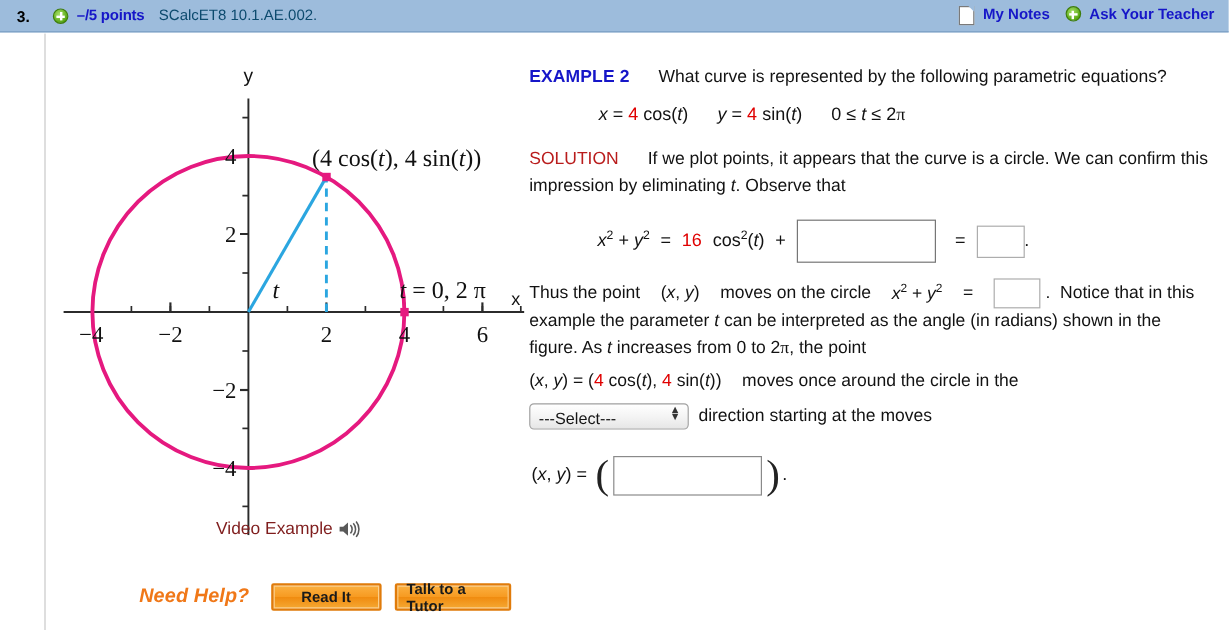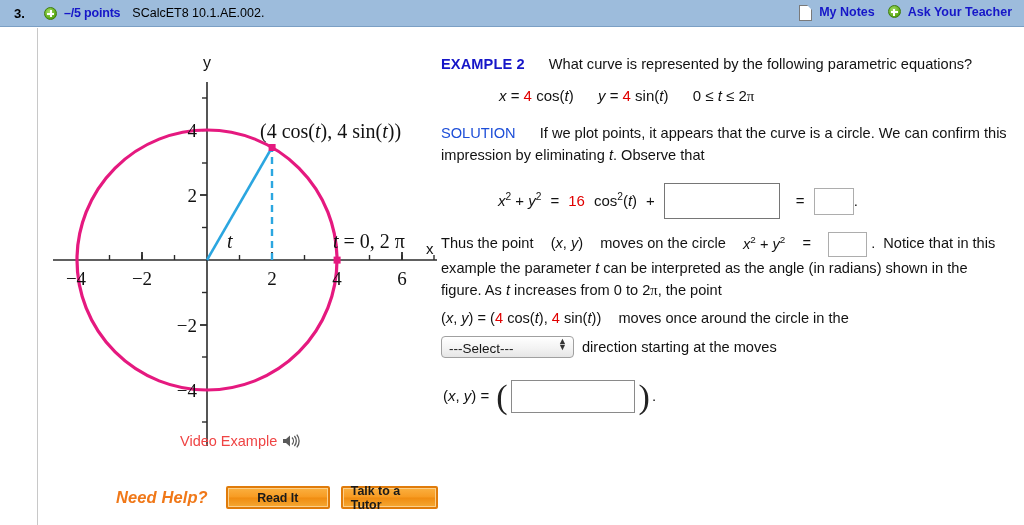--- a/index.html
+++ b/index.html
@@ -33,21 +33,21 @@
   }
   .plus-circle::before, .plus-circle::after {
     content: ""; position: absolute; background: #fff;
   }
   .plus-circle::before { left: 2px; top: 5px; width: 7px; height: 2px; }
   .plus-circle::after  { left: 4.5px; top: 2.5px; width: 2px; height: 7px; }
   .points {
     font-size: 12.5px; font-weight: bold; color: #1616c8; letter-spacing: -0.2px;
   }
   .qcode {
-    font-size: 12.5px; color: #000000; margin-left: 12px; font-weight: normal;
+    font-size: 12.5px; color: #0c4a6e; margin-left: 12px; font-weight: normal;
   }
   .qheader-right {
     margin-left: auto; display: flex; padding-right: 12px;
   }
   .note-icon {
     width: 13px; height: 16px; background: #fff; border: 1px solid #7a7a7a;
     margin-right: 7px; position: relative; flex: none;
   }
   .note-icon::after {
     content: ""; position: absolute; right: -1px; top: -1px;
@@ -68,34 +68,34 @@
     background: #c8c8c8;
   }
 
   
   .figure {
     position: absolute; left: 45px; top: 18px; width: 392px; height: 420px;
   }
   .figure svg { display: block; }
   .video-example {
     position: absolute; left: 135px; top: 387px;
-    font-size: 14.5px; color: #ef4444; font-weight: normal;
+    font-size: 14.5px; color: #7f1d1d; font-weight: normal;
     display: flex; align-items: center; cursor: pointer;
   }
   .spk {
     margin-left: 5px; display: inline-block;
   }
 
   
   .problem {
     position: absolute; left: 441px; top: 25px; width: 570px;
     font-size: 14.6px; color: #121212; line-height: 1.52;
   }
   .lbl-example { color: #1616c8; font-weight: bold; letter-spacing: 0.1px; }
-  .lbl-solution { color: #1d4ed8; font-weight: normal; }
+  .lbl-solution { color: #b91c1c; font-weight: normal; }
   .red { color: #e00000; }
   .ital { font-style: italic; }
   .mathline {
     margin: 10px 0 0 58px;
     font-size: 15px;
   }
   .sp { display: inline-block; width: 16px; }
   .sp-s { display: inline-block; width: 9px; }
   sup.exp { font-size: 0.68em; vertical-align: super; line-height: 0; }
 
@@ -152,21 +152,21 @@
     height: 23px; padding: 0 8px;
     background: linear-gradient(#fbb040 0%, #f79b22 48%, #f08c10 52%, #f5a833 100%);
     border: 2px solid #e07b0a;
     border-radius: 2px;
     display: flex; align-items: center; justify-content: center;
     font-size: 12.4px; font-weight: bold; color: #1a1a1a;
     cursor: pointer;
     box-shadow: inset 0 0 0 1px #fcd08a;
     margin-right: 11px;
   }
-  .obtn.b1 { width: 104px; }
+  .obtn.b1 { width: 92px; }
   .obtn.b2 { width: 97px; }
 </style>
 </head>
 <body>
 
 <div id="page">
 
   <div class="qheader">
     <div class="qheader-left">
       <span class="qnum">3.</span>

